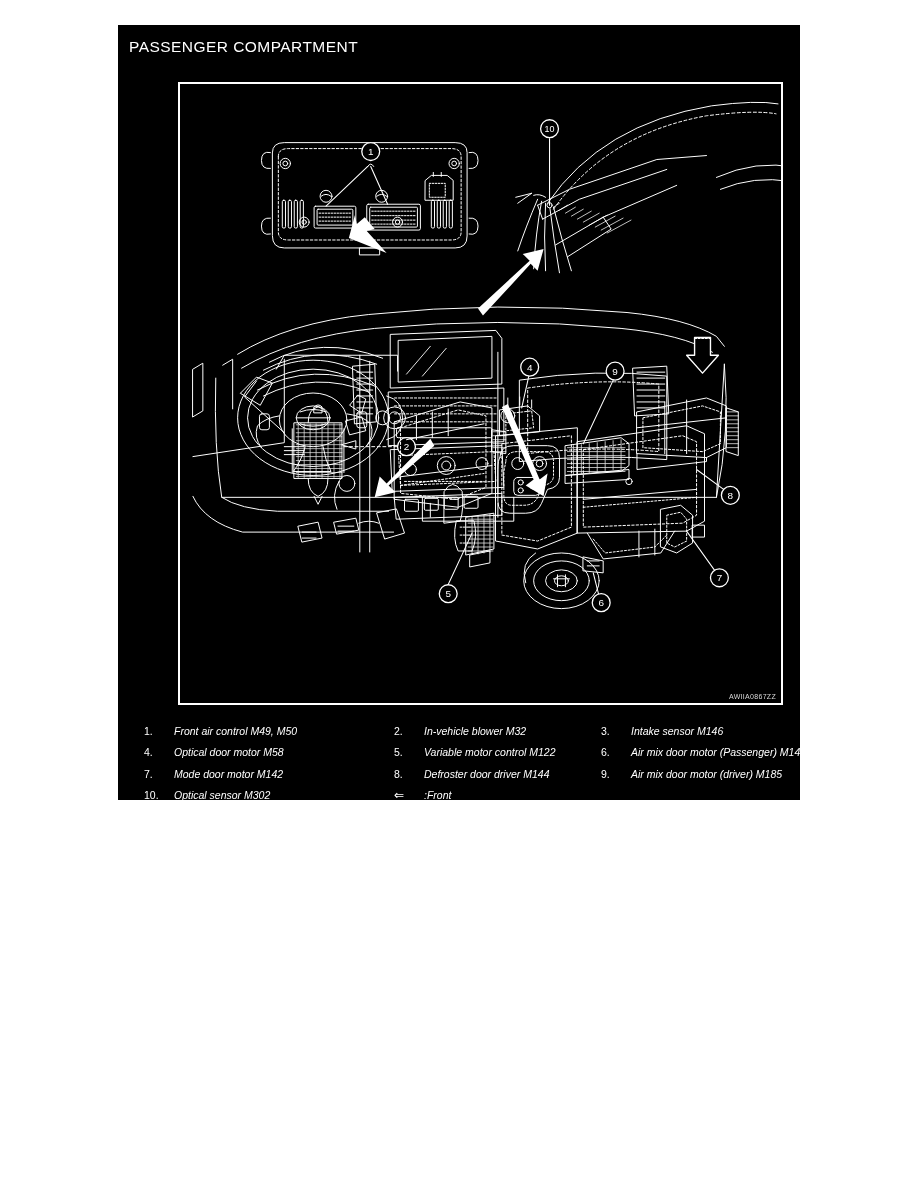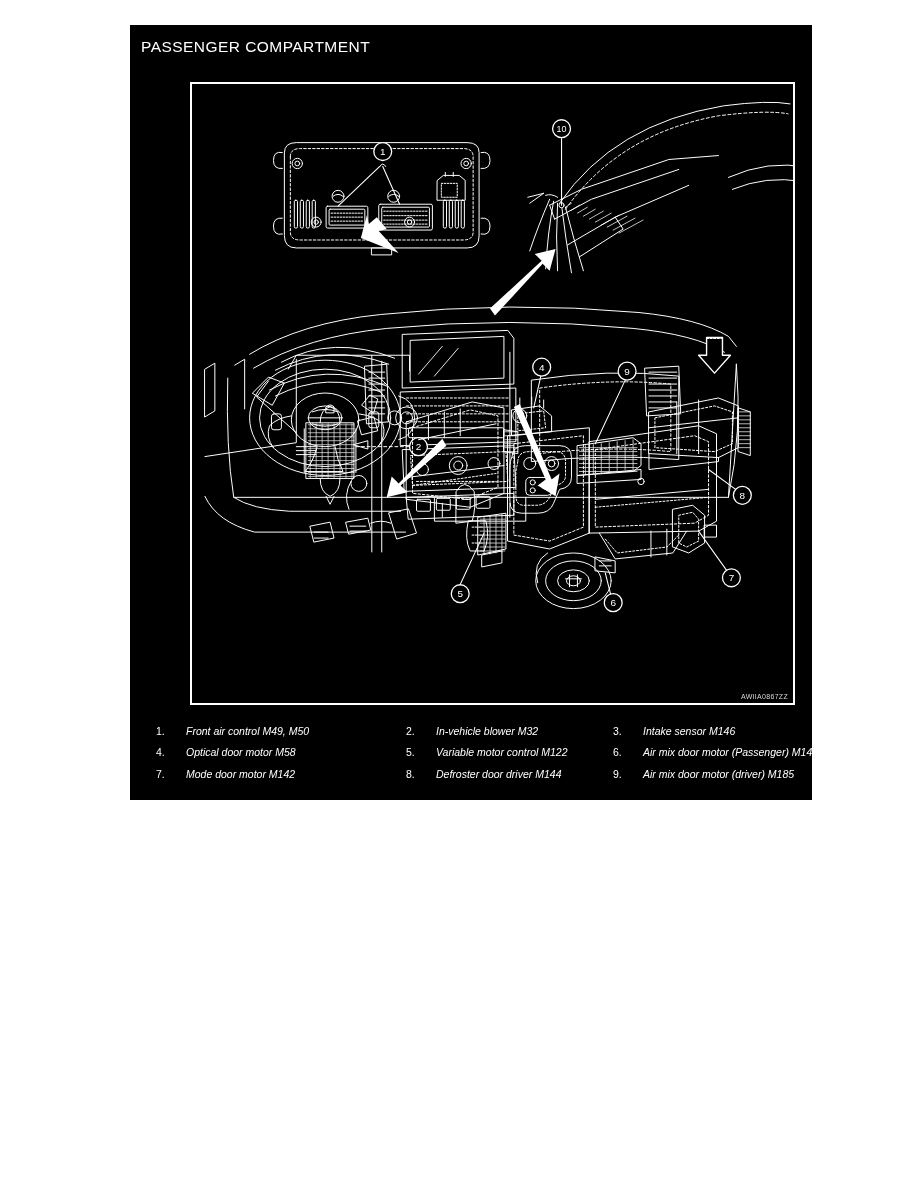--- a/index.html
+++ b/index.html
@@ -10,21 +10,20 @@
     -webkit-font-smoothing:antialiased;
     overflow:hidden;
   }
   .page{position:relative;width:918px;height:1188px;background:#ffffff;}
 
   
   .panel{
     position:absolute;left:118px;top:25px;
     width:682px;height:775px;
     background:#000000;
-    margin-left:12px;
   }
 
   .panel-title{
     position:absolute;left:11px;top:13px;
     color:#ffffff;
     font-size:15.5px;
     letter-spacing:.45px;
     white-space:nowrap;
   }
 
@@ -537,17 +536,31 @@
         <div class="legend-cell c2">
           <span class="legend-num">8.</span>
           <span class="legend-label">Defroster door driver M144</span>
         </div>
         <div class="legend-cell c3">
           <span class="legend-num">9.</span>
           <span class="legend-label">Air mix door motor (driver) M185</span>
         </div>
       </div>
 
+      <div class="legend-row">
+        <div class="legend-cell c1">
+          <span class="legend-num">10.</span>
+          <span class="legend-label">Optical sensor M302</span>
+        </div>
+        <div class="legend-cell c2">
+          <span class="legend-num arrow">⇐</span>
+          <span class="legend-label">:Front</span>
+        </div>
+        <div class="legend-cell c3 empty">
+          <span class="legend-num"></span>
+          <span class="legend-label"></span>
+        </div>
+      </div>
 
     </div>
 
   </div>
 </div>
 
 </body></html>

